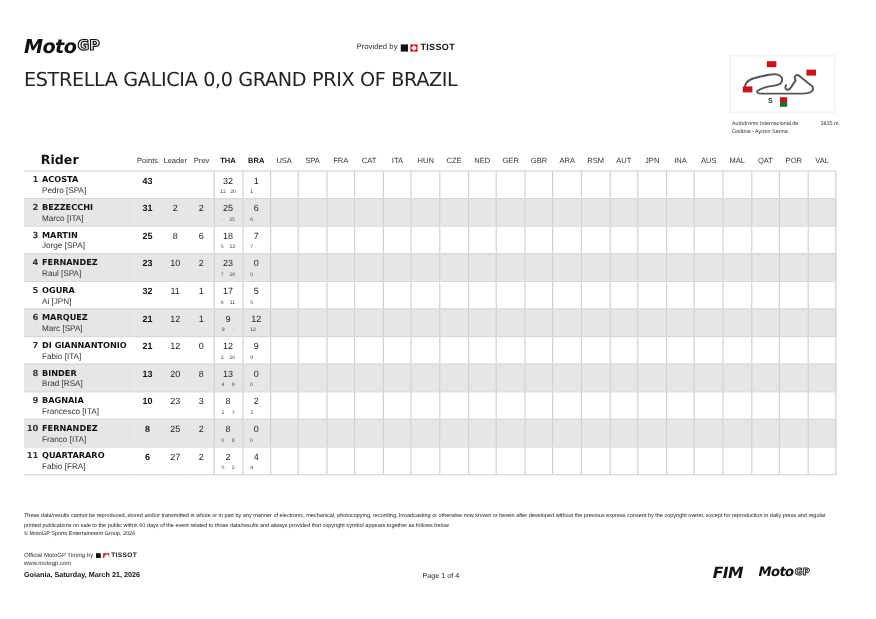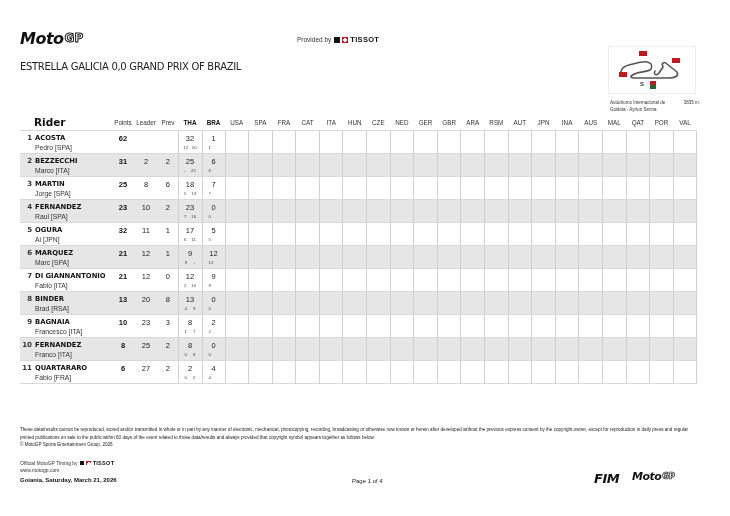--- a/index.html
+++ b/index.html
@@ -12,27 +12,27 @@
 
   .provided { position: absolute; left: 297px; top: 35px; font-size: 6.5px; color: #333; display: flex; align-items: center; gap: 3px; }
   .tissot-logo { display: inline-flex; align-items: center; gap: 2px; font-weight: bold; font-size: 7.5px; color: #111; letter-spacing: 0.3px; }
   .tissot-logo .t-box { width: 6px; height: 6px; background: #111; display: inline-block; position: relative; }
   .tissot-logo .c-box { width: 6px; height: 6px; background: #c4161c; display: inline-block; position: relative; }
   .tissot-logo .c-box::after { content: ""; position: absolute; left: 2px; top: 1px; width: 2px; height: 4px; background: #fff; }
   .tissot-logo .c-box::before { content: ""; position: absolute; left: 1px; top: 2px; width: 4px; height: 2px; background: #fff; }
 
   .title-block { position: absolute; left: 20px; top: 60px; }
   .title-main { font-family: "DejaVu Sans", sans-serif; font-weight: bold; font-size: 11.5px; letter-spacing: -0.2px; color: #111; line-height: 15px; }
-  .title-sub { font-family: "DejaVu Sans", sans-serif; font-size: 10px; letter-spacing: -0.3px; color: #222; line-height: 14px; font-weight: normal; }
+  .title-sub { font-family: "DejaVu Sans", sans-serif; font-size: 16px; letter-spacing: -0.3px; color: #222; line-height: 14px; font-weight: normal; }
 
   .track-box { position: absolute; left: 608px; top: 46px; width: 88px; height: 48px; border: 1px solid #eee; }
   .track-caption { position: absolute; left: 610px; top: 99px; font-size: 4.5px; color: #333; line-height: 7px; width: 90px; }
   .track-caption .len { position: absolute; right: 0; top: 0; }
 
-  table.classif { position: absolute; left: 20px; top: 115px; border-collapse: collapse; font-size: 7px; }
+  table.classif { position: absolute; left: 20px; top: 127px; border-collapse: collapse; font-size: 7px; }
   table.classif th { font-weight: normal; color: #333; font-size: 6.3px; height: 15px; padding: 0; text-align: center; vertical-align: middle; border-bottom: 1px solid #d8d8d8; }
   table.classif th.rider-h { text-align: left; font-family: "DejaVu Sans", sans-serif; font-weight: bold; font-size: 10.5px; color: #111; padding-left: 14px; }
   table.classif th.bold { font-weight: bold; color: #111; }
   table.classif td { height: 23px; padding: 0; border-bottom: 1px solid #d8d8d8; vertical-align: top; text-align: center; }
   table.classif tr.alt td { background: #e6e6e6; }
   td.race { border-left: 1px solid #cfcfcf; }
   td.last-col { border-right: 1px solid #cfcfcf; }
   .pos { display: inline-block; width: 12px; text-align: right; font-size: 7px; color: #333; margin-right: 3px; }
   .rider-cell { text-align: left !important; padding-top: 2px !important; }
   .rname { font-family: "DejaVu Sans", sans-serif; font-weight: bold; font-size: 6.8px; color: #111; line-height: 10px; }
@@ -126,21 +126,21 @@
       <th style="width:23.6px">VAL</th>
     </tr>
   </thead>
   <tbody id="table-body">
       <tr>
         <td class="rider-cell">
           <div class="rname"><span class="pos">1</span><span>ACOSTA</span></div>
           <div class="rfirst">Pedro [SPA]</div>
         </td>
         <td>
-          <div class="num bold">62</div>
+          <div class="num bold">43</div>
         </td>
         <td>
           <div class="num"></div>
         </td>
         <td>
           <div class="num"></div>
         </td>
         <td class="race">
           <div class="race-val">32</div>
           <div class="race-sub">

